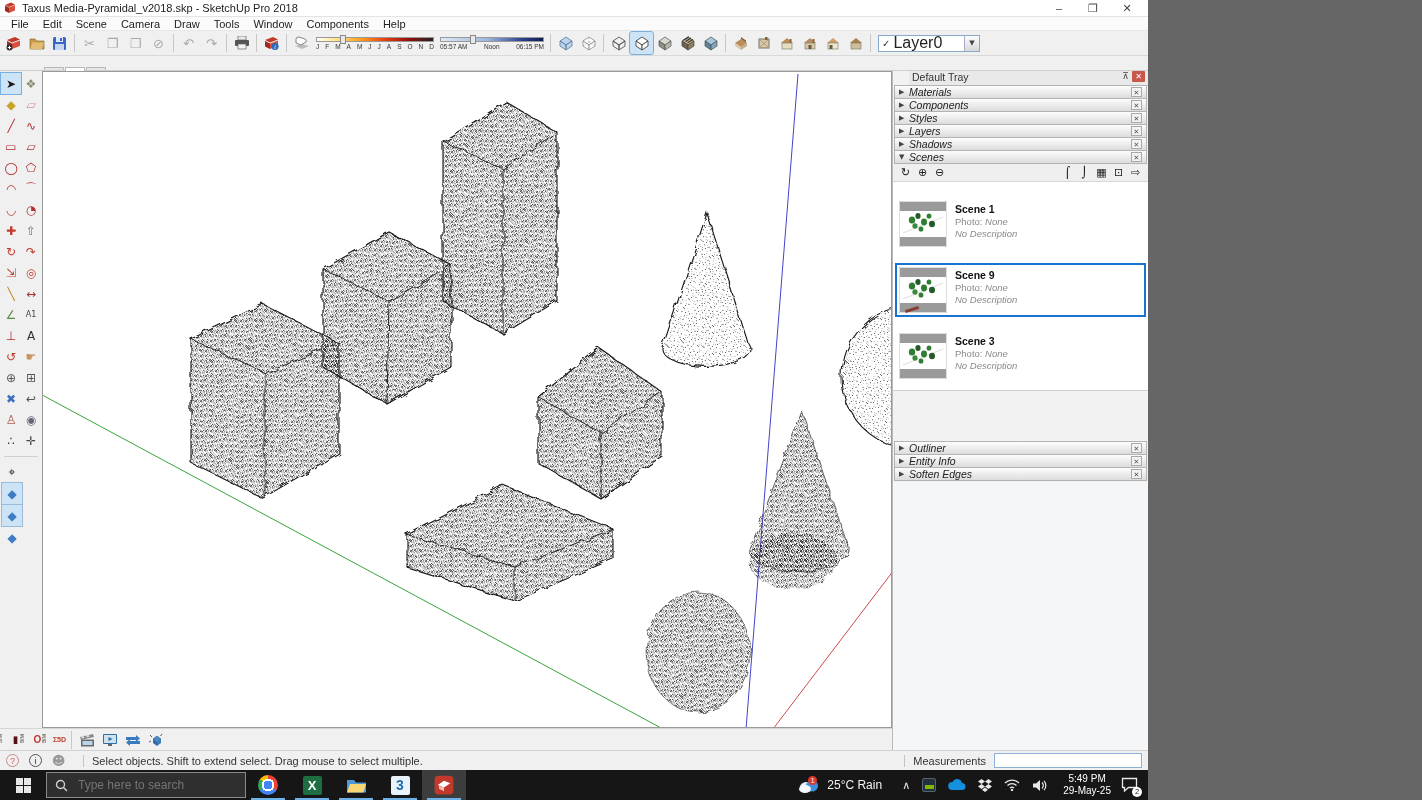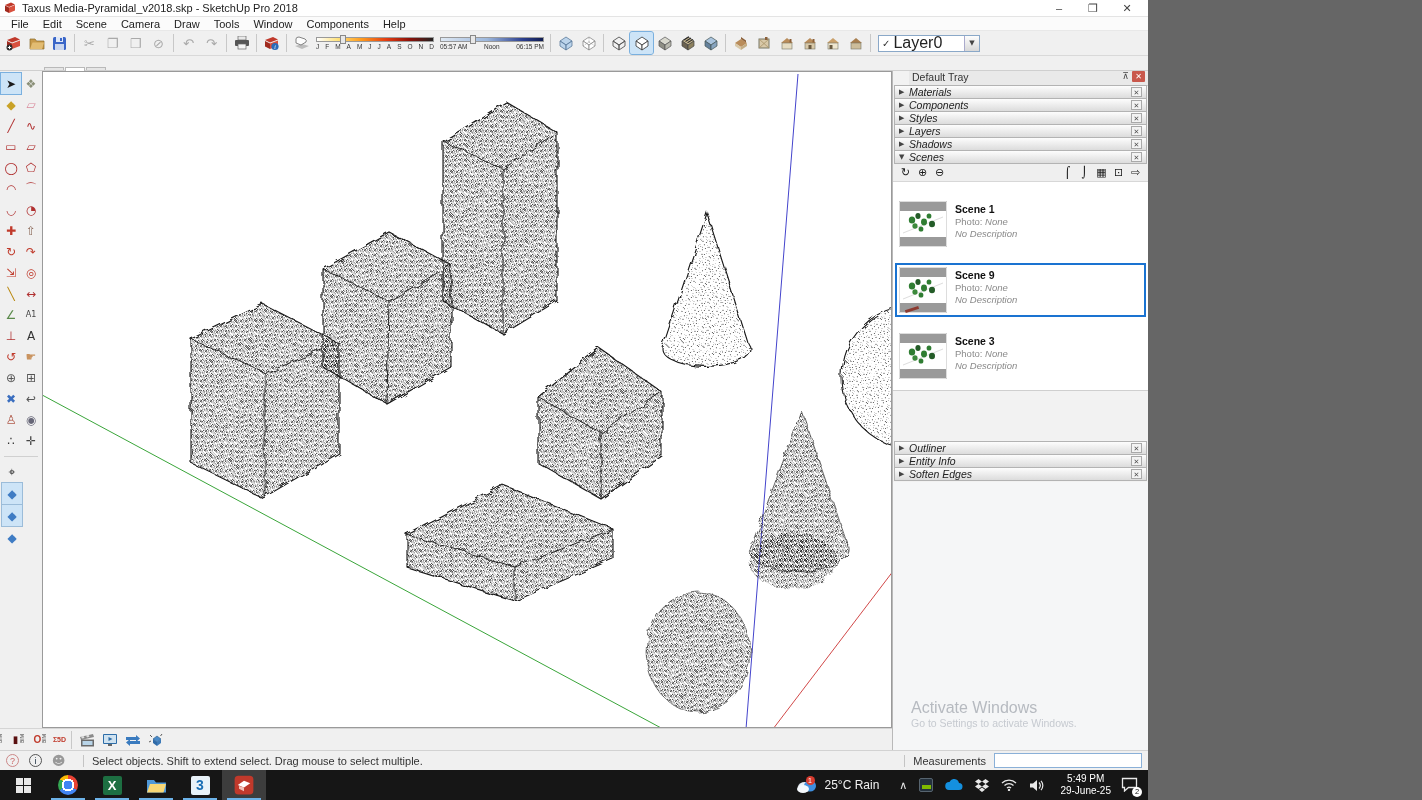--- a/index.html
+++ b/index.html
@@ -759,24 +759,20 @@
     <span class="plabel">Entity Info</span>
     <span class="px">✕</span>
   </div>
           <div class="panelbar">
     <span class="arr g">▶</span>
     <span class="plabel">Soften Edges</span>
     <span class="px">✕</span>
   </div>
         </div>
       <div style="height:268px;background:#f5f6f7;"></div>
-      <div class="watermark">
-        <div class="w1">Activate Windows</div>
-        <div class="w2">Go to Settings to activate Windows.</div>
-      </div>
     </div>
   </div>
 
   <div class="statusbar">
     <span class="sico q">?</span>
     <span class="sico i">i</span>
     <span class="sico p g">☻</span>
     <span class="vline"></span>
     <span class="smsg">Select objects. Shift to extend select. Drag mouse to select multiple.</span>
     <div class="meas">
@@ -788,20 +784,27 @@
 
   <div class="taskbar">
     <span class="startbtn">
       <svg width="15" height="15" viewBox="0 0 15 15">
           <rect x="0" y="0" width="7" height="7" fill="#e8e8e8"></rect>
           <rect x="8" y="0" width="7" height="7" fill="#e8e8e8"></rect>
           <rect x="0" y="8" width="7" height="7" fill="#e8e8e8"></rect>
           <rect x="8" y="8" width="7" height="7" fill="#e8e8e8"></rect>
         </svg>
     </span>
+    <div class="searchbox">
+      <svg width="13" height="13" viewBox="0 0 13 13">
+          <circle cx="5.5" cy="5.5" r="4" fill="none" stroke="#d0d0d0" stroke-width="1.4"></circle>
+          <line x1="8.5" y1="8.5" x2="12" y2="12" stroke="#d0d0d0" stroke-width="1.4"></line>
+        </svg>
+      <input placeholder="Type here to search" style="">
+    </div>
     <span class="appbtn">
       <span style="width:20px;height:20px;border-radius:50%;background:radial-gradient(circle at 50% 50%, #4285f4 0 4.5px, #fff 4.5px 6.5px, transparent 6.5px),conic-gradient(#ea4335 0 33%, #4285f4 33% 66%, #34a853 66% 85%, #fbbc05 85% 100%);"></span>
     </span>
     <span class="appbtn">
       <span style="width:19px;height:19px;background:#1d6f42;border-radius:2px;color:#fff;font-weight:bold;font-size:13px;display:flex;align-items:center;justify-content:center;">X</span>
     </span>
     <span class="appbtn">
       <svg width="21" height="17" viewBox="0 0 21 17">
           <path d="M1,3 h7 l2,2.5 H20 v10 H1 Z" fill="#4f98d8"></path>
           <path d="M1,15.5 L4,7 H20 l-2.5,8.5 Z" fill="#f8d775"></path>
@@ -848,21 +851,21 @@
           </svg>
       </span>
       <span class="trayico">
         <svg width="15" height="13" viewBox="0 0 15 13">
             <path d="M1,4.5 h3 l4,-3.5 v11 l-4,-3.5 h-3 Z" fill="#e8e8e8"></path>
             <path d="M10,3.5 a4.5,4.5 0 0 1 0,6 M12,1.8 a7,7 0 0 1 0,9.4" fill="none" stroke="#e8e8e8" stroke-width="1.2"></path>
           </svg>
       </span>
       <span class="clock">
         <div>5:49 PM</div>
-        <div>29-June-25</div>
+        <div>29-May-25</div>
       </span>
       <span class="notif">
         <svg width="17" height="15" viewBox="0 0 17 15">
             <path d="M1.5,1.5 h14 v9 h-8 l-4,3.5 v-3.5 h-2 Z" fill="none" stroke="#e8e8e8" stroke-width="1.3"></path>
           </svg>
         <span class="nbadge">2</span>
       </span>
     </div>
   </div>
 </div>

